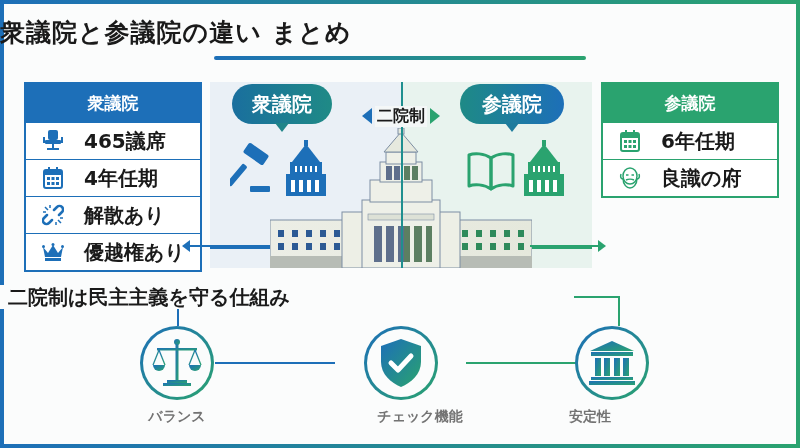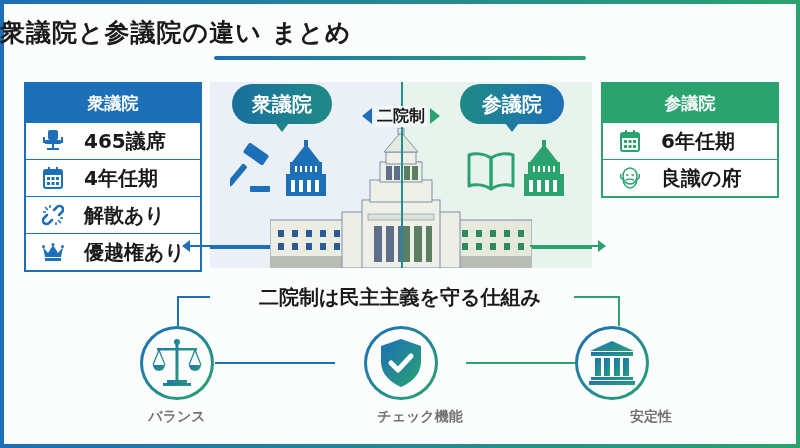--- a/index.html
+++ b/index.html
@@ -52,33 +52,33 @@
   .bubble.left::after { border-top-color: #1f8489; }
   .bubble.right::after { border-top-color: #1d7b9d; }
   .bicam { position: absolute; left: 348px; top: 104px; width: 106px; height: 24px; display: flex; align-items: center; justify-content: center; font-size: 16px; font-weight: bold; color: #1a1a1a; }
   .bicam .tri-l { width: 0; height: 0; border-right: 10px solid #1d6fb8; border-top: 8px solid transparent; border-bottom: 8px solid transparent; margin-right: 3px; }
   .bicam .tri-r { width: 0; height: 0; border-left: 10px solid #2aa36f; border-top: 8px solid transparent; border-bottom: 8px solid transparent; margin-left: 3px; }
   .bicam span.t { background: #f4f7f7; padding: 0 2px; }
 
   .abs { position: absolute; }
 
   
-  .sub-title { position: absolute; left: 0; right: 0; top: 284px; text-align: center; font-size: 20px; font-weight: bold; color: #1a1a1a; }
+  .sub-title { position: absolute; left: 0; right: 0; top: 284px; text-align: left; font-size: 20px; font-weight: bold; color: #1a1a1a; }
   .bracket-left { position: absolute; left: 177px; top: 296px; width: 33px; height: 30px; border-top: 2px solid #1d6fb8; border-left: 2px solid #1d6fb8; }
   .bracket-right { position: absolute; left: 574px; top: 296px; width: 46px; height: 30px; border-top: 2px solid #2aa36f; border-right: 2px solid #2aa36f; }
   .connector-1 { position: absolute; left: 215px; top: 362px; width: 120px; height: 2px; background: #1d6fb8; }
   .connector-2 { position: absolute; left: 466px; top: 362px; width: 114px; height: 2px; background: #2aa36f; }
   .circle { position: absolute; width: 74px; height: 74px; border-radius: 50%; border: 3px solid transparent; background: linear-gradient(#fbfcfc,#fbfcfc) padding-box, linear-gradient(135deg, #1d6fb8, #2aa36f) border-box; display: flex; align-items: center; justify-content: center; }
   .c1 { left: 140px; top: 326px; }
   .c2 { left: 364px; top: 326px; }
   .c3 { left: 575px; top: 326px; }
   .c-label { position: absolute; top: 408px; width: 140px; text-align: center; font-size: 14px; font-weight: bold; color: #737373; }
   .l1 { left: 107px; }
   .l2 { left: 350px; }
-  .l3 { left: 532px; text-align: right; }
+  .l3 { left: 520px; }
 </style>
 </head>
 <body>
 
 <div class="frame"></div>
 
 <div class="title">衆議院と参議院の違い まとめ</div>
 <div class="title-underline"></div>
 
 <div class="center-bg-left"></div>

